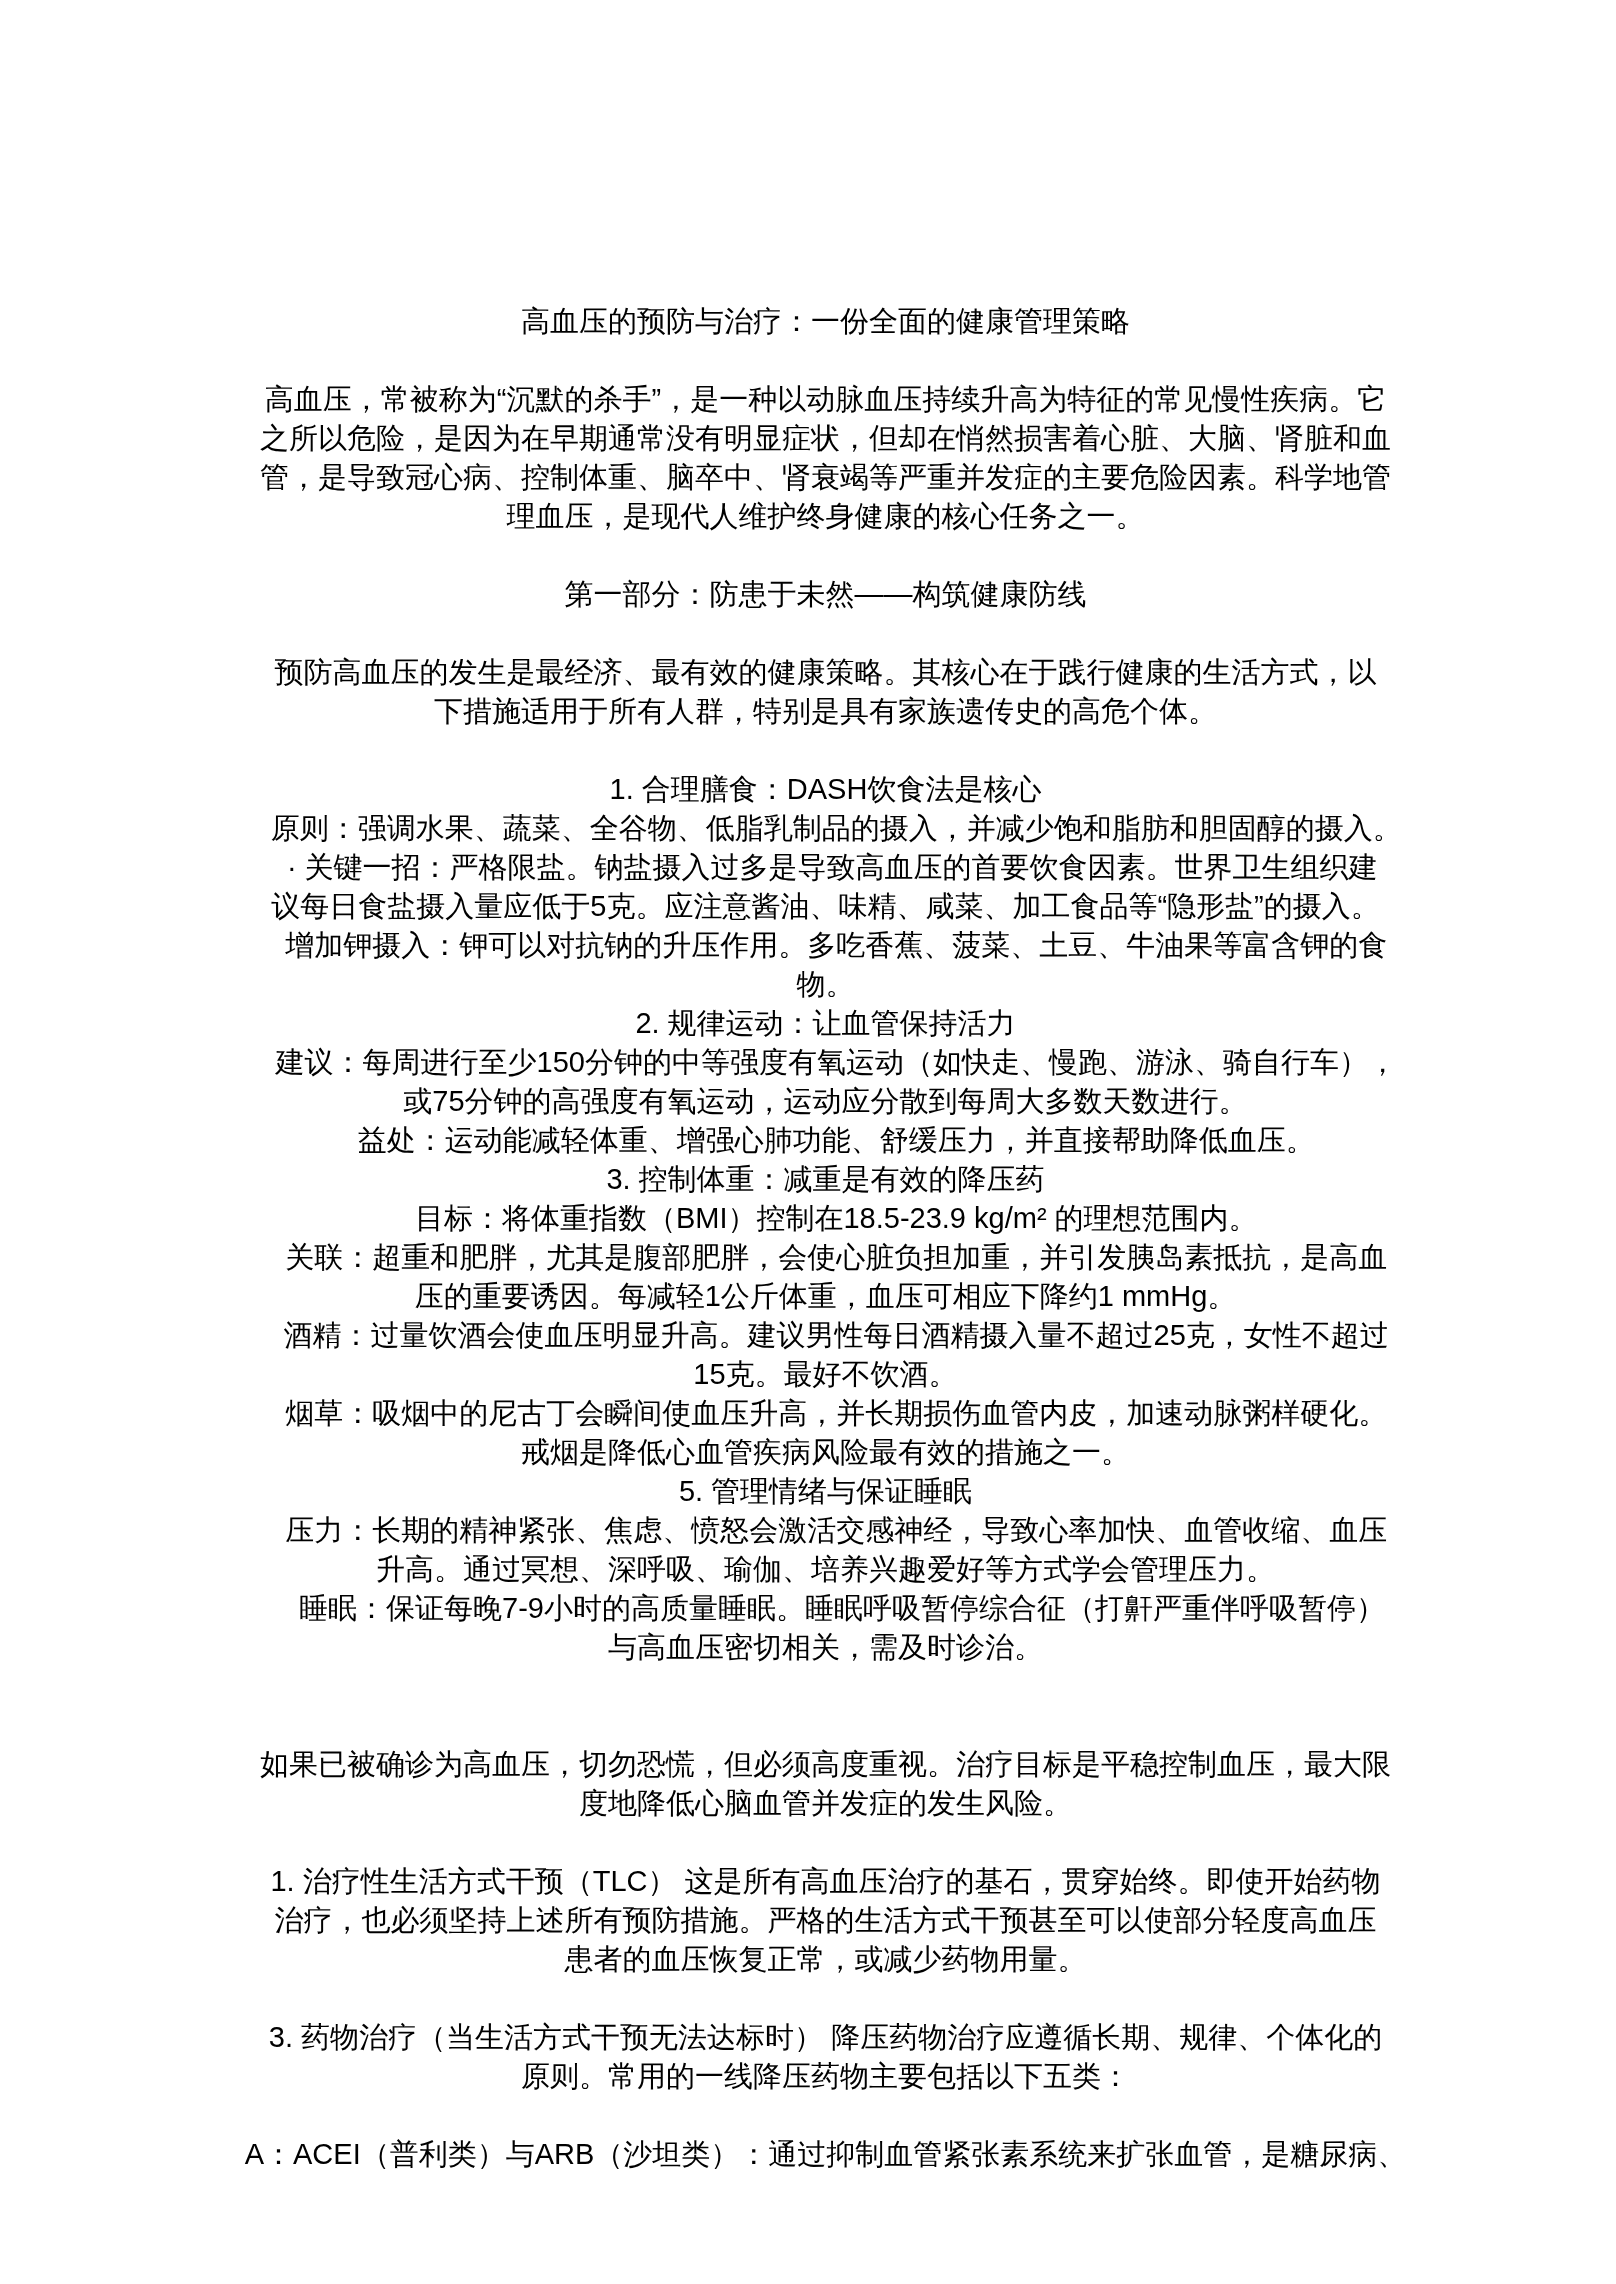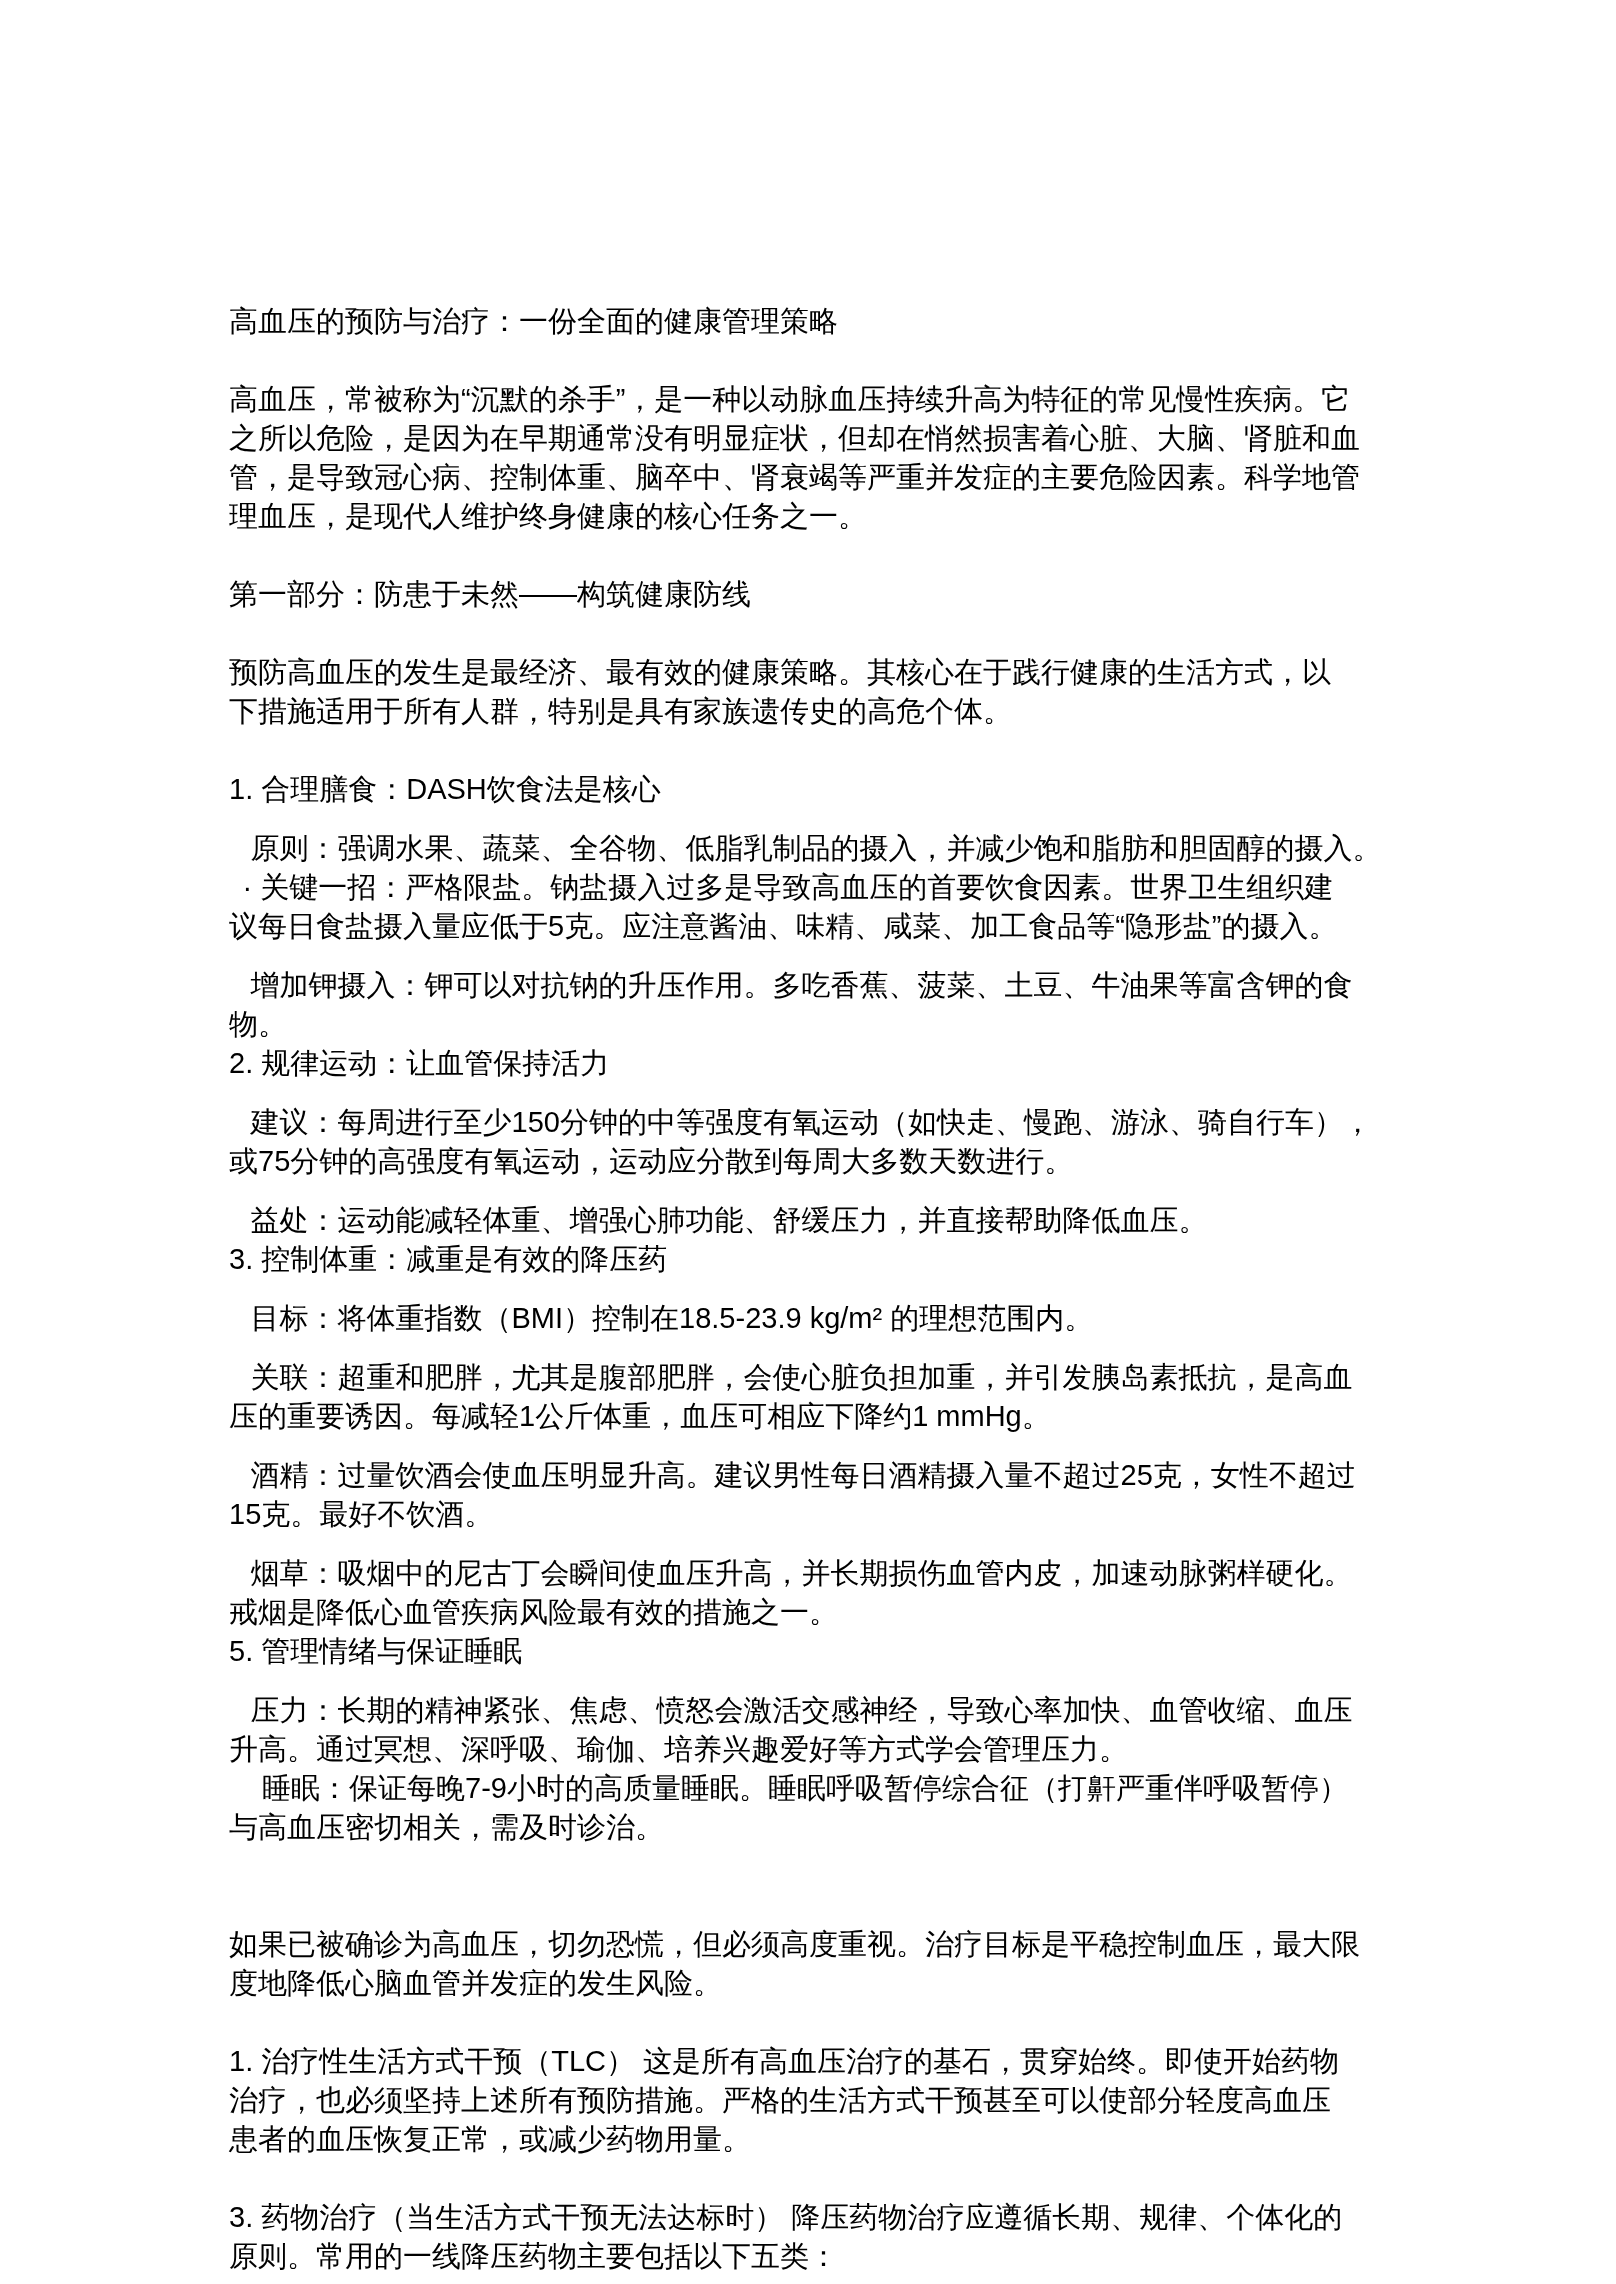--- a/index.html
+++ b/index.html
@@ -13,35 +13,36 @@
     overflow: hidden;
     font-family: "Liberation Sans", sans-serif;
   }
   .page {
     position: absolute;
     top: 0;
     left: 0;
     width: 1616px;
     height: 1877px;
     background: #ffffff;
+    text-align: center;
   }
   .doc {
     padding-top: 302px;
     padding-left: 229px;
     padding-right: 194px;
   }
   .line {
     height: 39px;
     line-height: 39px;
     font-size: 29px;
     color: #000000;
     white-space: pre;
     letter-spacing: 0;
   }
-  .indent-1 { padding-left: 21.5px; margin-top: 20px; }
+  .indent-1 { padding-left: 21.5px; }
   .indent-2 { padding-left: 33px; }
   .indent-bullet { padding-left: 13.5px; }
 </style>
 </head>
 <body>
 
 <div class="page">
   <div class="doc" id="doc">
       <div class="line">高血压的预防与治疗：一份全面的健康管理策略</div>
       <div class="line"></div>

